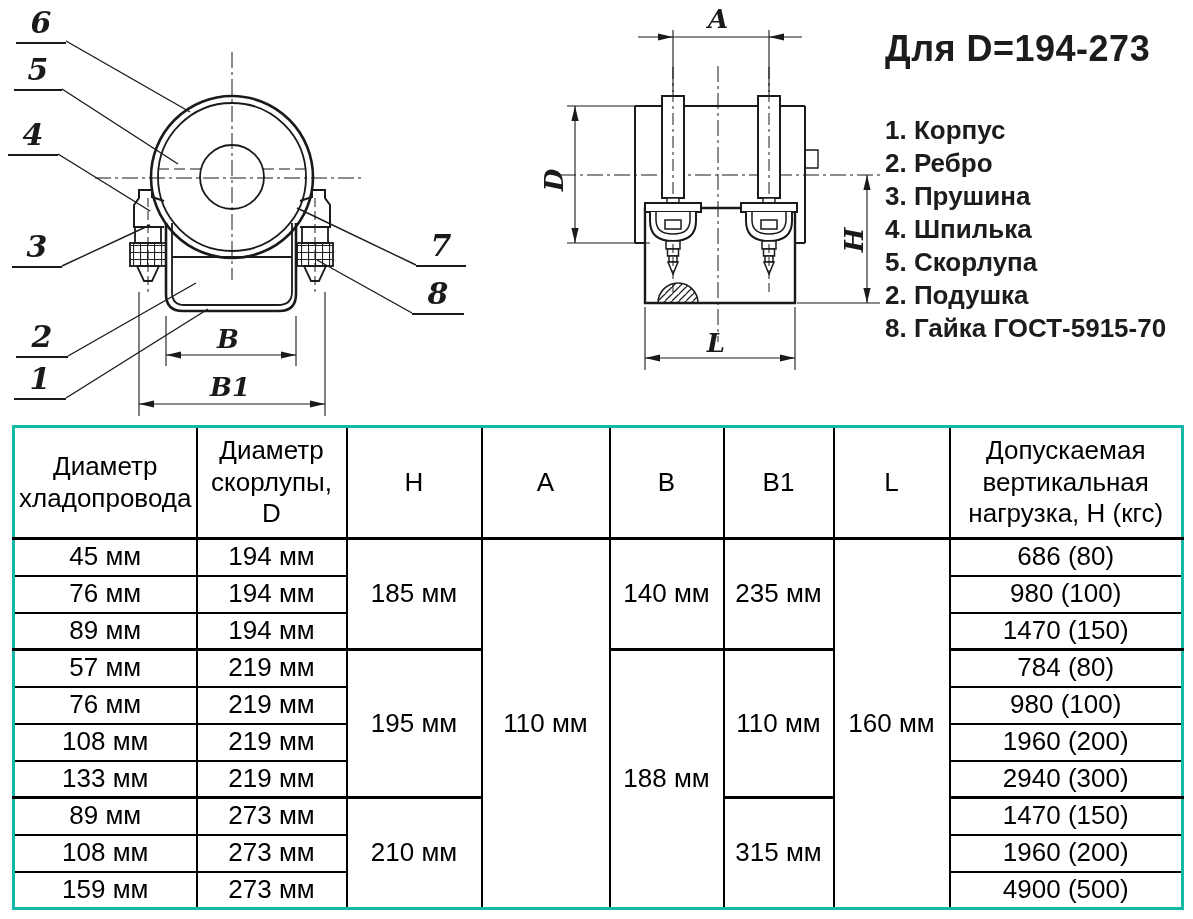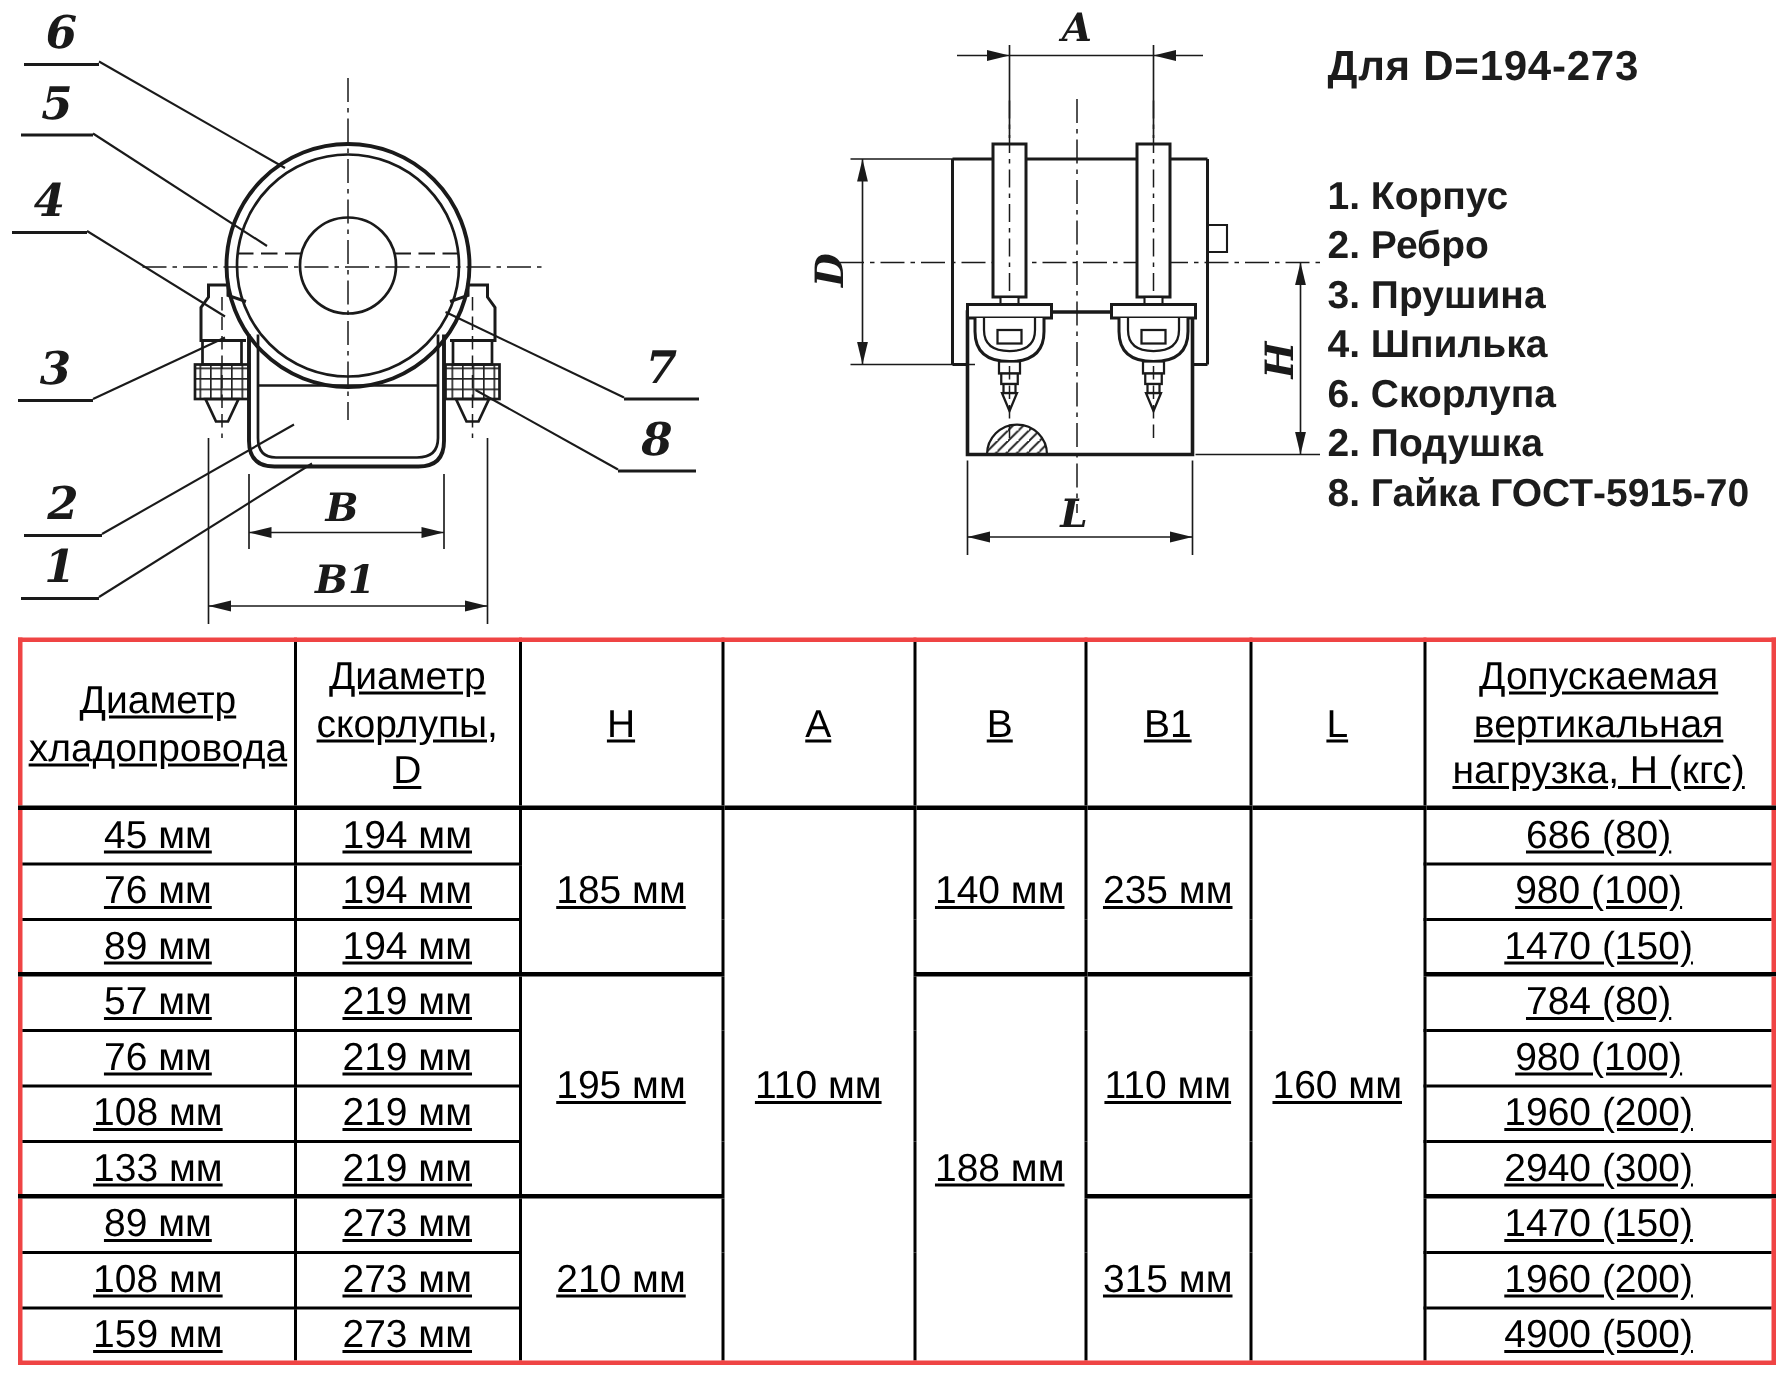--- a/index.html
+++ b/index.html
@@ -13,33 +13,33 @@
              font-family:"DejaVu Serif", serif; font-style:italic; font-weight:bold;
              font-size:30px; border-bottom:2.5px solid #1a1a1a; color:#1a1a1a; }
 
   .dimlabel { position:absolute; text-align:center;
               font-family:"DejaVu Serif", serif; font-style:italic; font-weight:bold;
               font-size:26px; color:#1a1a1a; }
   .rot { display:flex; align-items:center; justify-content:center;
          transform:rotate(-90deg); }
 
   
-  #title { position:absolute; left:885px; top:28px; font-size:28px; font-weight:700;
+  #title { position:absolute; left:885px; top:28px; font-size:36px; font-weight:700;
            letter-spacing:0.5px; color:#1c1c1c; }
   #legend { position:absolute; left:885px; top:114px; font-size:26px; font-weight:700;
             line-height:33px; color:#1c1c1c; }
 
   
   #spec-table { position:absolute; left:12px; top:425px; width:1169px;
                 border-collapse:collapse; table-layout:fixed;
                 font-family:"Liberation Sans", sans-serif; font-size:26px; color:#000; }
   #spec-table th, #spec-table td { border:2px solid #000; text-align:center;
                 vertical-align:middle; padding:0 4px; font-weight:normal;
                 line-height:1.22; overflow:hidden; }
-  #spec-table { border:3px solid #ef4444;text-decoration:underline; }
+  #spec-table { border:3px solid #14b8a6; }
   #spec-table thead tr { height:112px; }
   #spec-table tbody tr { height:37px; }
   #spec-table thead th { border-bottom:3px solid #000; }
   #spec-table tr.grp td { border-top:3px solid #000; }
 </style>
 </head>
 <body>
 
 <div id="page">
 
@@ -210,21 +210,21 @@
   <div class="dimlabel rot" style="left:532px;top:158px;width:44px;height:44px;">D</div>
   <div class="dimlabel rot" style="left:832px;top:218px;width:44px;height:44px;">H</div>
   <div class="dimlabel" style="left:698px;top:328px;width:36px;">L</div>
 
   <div id="title">Для D=194-273</div>
   <div id="legend">
     <div>1. Корпус</div>
     <div>2. Ребро</div>
     <div>3. Прушина</div>
     <div>4. Шпилька</div>
-    <div>6. Скорлупа</div>
+    <div>5. Скорлупа</div>
     <div>2. Подушка</div>
     <div>8. Гайка ГОСТ-5915-70</div>
   </div>
 
   <table id="spec-table">
     <colgroup>
       <col style="width:183px">
         <col style="width:150px">
         <col style="width:135px">
       <col style="width:128px">

